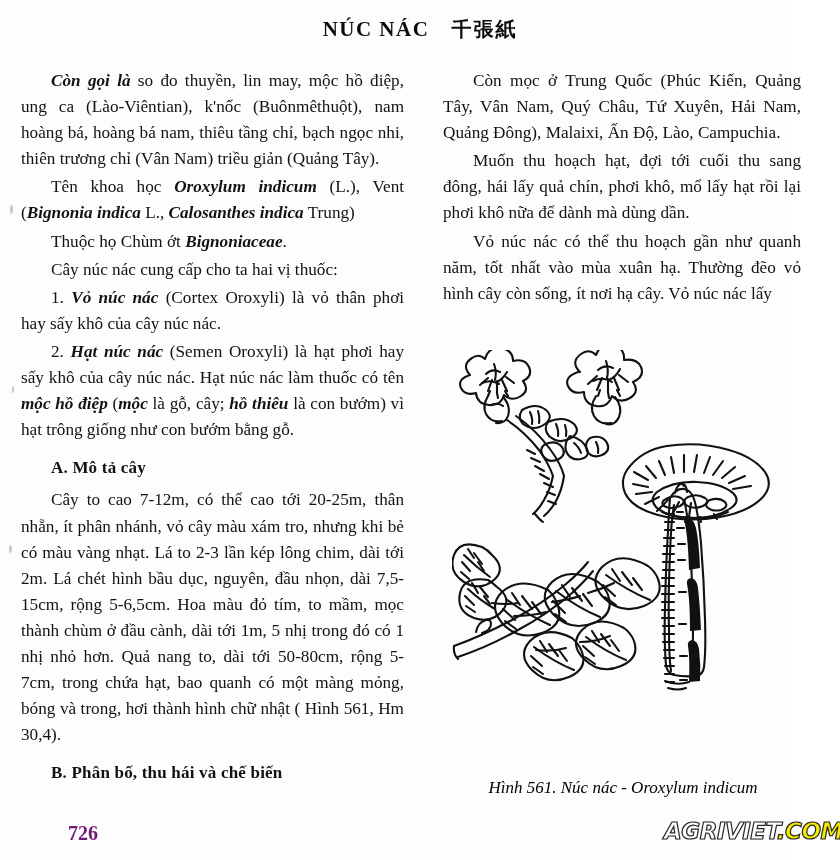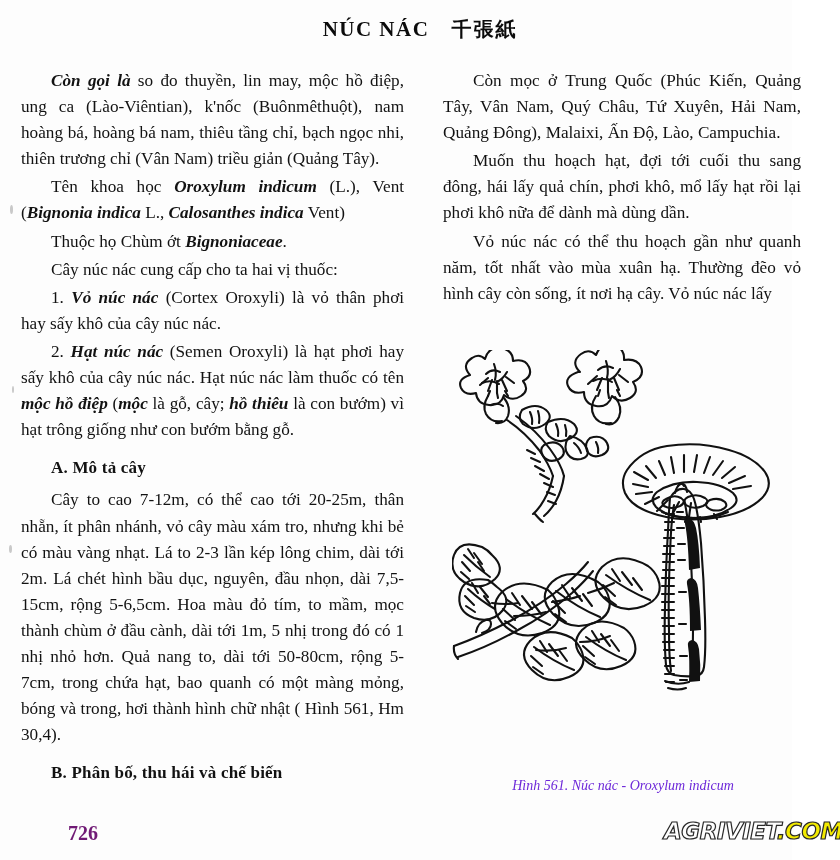--- a/index.html
+++ b/index.html
@@ -83,22 +83,22 @@
   }
   .figure svg { display: block; }
 
   .fig-caption {
     position: absolute;
     left: 443px;
     top: 778px;
     width: 360px;
     text-align: center;
     font-style: italic;
-    font-size: 14px;
-    color: #6d28d9;
+    font-size: 17px;
+    color: #000000;
   }
 
   
   .page-number {
     position: absolute;
     left: 24px;
     top: 822px;
     font-size: 20px;
     font-weight: bold;
     color: #701a75;
@@ -141,21 +141,21 @@
 <div class="page">
 
   <div class="page-title">
     <span class="latin">NÚC NÁC</span><span class="han">千張紙</span>
   </div>
 
   <div class="col col-left">
 
     <p class="para"><i>Còn gọi là</i><span> so đo thuyền, lin may, mộc hồ điệp, ung ca (Lào-Viêntian), k'nốc (Buônmêthuột), nam hoàng bá, hoàng bá nam, thiêu tầng chỉ, bạch ngọc nhi, thiên trương chỉ (Vân Nam) triều giản (Quảng Tây).</span></p>
 
-    <p class="para"><span>Tên khoa học </span><i>Oroxylum indicum</i><span> (L.), Vent (</span><i>Bignonia indica</i><span> L., </span><i>Calosanthes indica</i><span> Vent)</span></p>
+    <p class="para"><span>Tên khoa học </span><i>Oroxylum indicum</i><span> (L.), Vent (</span><i>Bignonia indica</i><span> L., </span><i>Calosanthes indica</i><span> Trung)</span></p>
 
     <p class="para"><span>Thuộc họ Chùm ớt </span><i>Bignoniaceae</i><span>.</span></p>
 
     <p class="para">Cây núc nác cung cấp cho ta hai vị thuốc:</p>
 
     <p class="para"><span>1. </span><i>Vỏ núc nác</i><span> (Cortex Oroxyli) là vỏ thân phơi hay sấy khô của cây núc nác.</span></p>
 
     <p class="para"><span>2. </span><i>Hạt núc nác</i><span> (Semen Oroxyli) là hạt phơi hay sấy khô của cây núc nác. Hạt núc nác làm thuốc có tên </span><i>mộc hồ điệp</i><span> (</span><i>mộc</i><span> là gỗ, cây; </span><i>hồ thiêu</i><span> là con bướm) vì hạt trông giống như con bướm bằng gỗ.</span></p>
 
     <h3 class="sect">A. Mô tả cây</h3>

